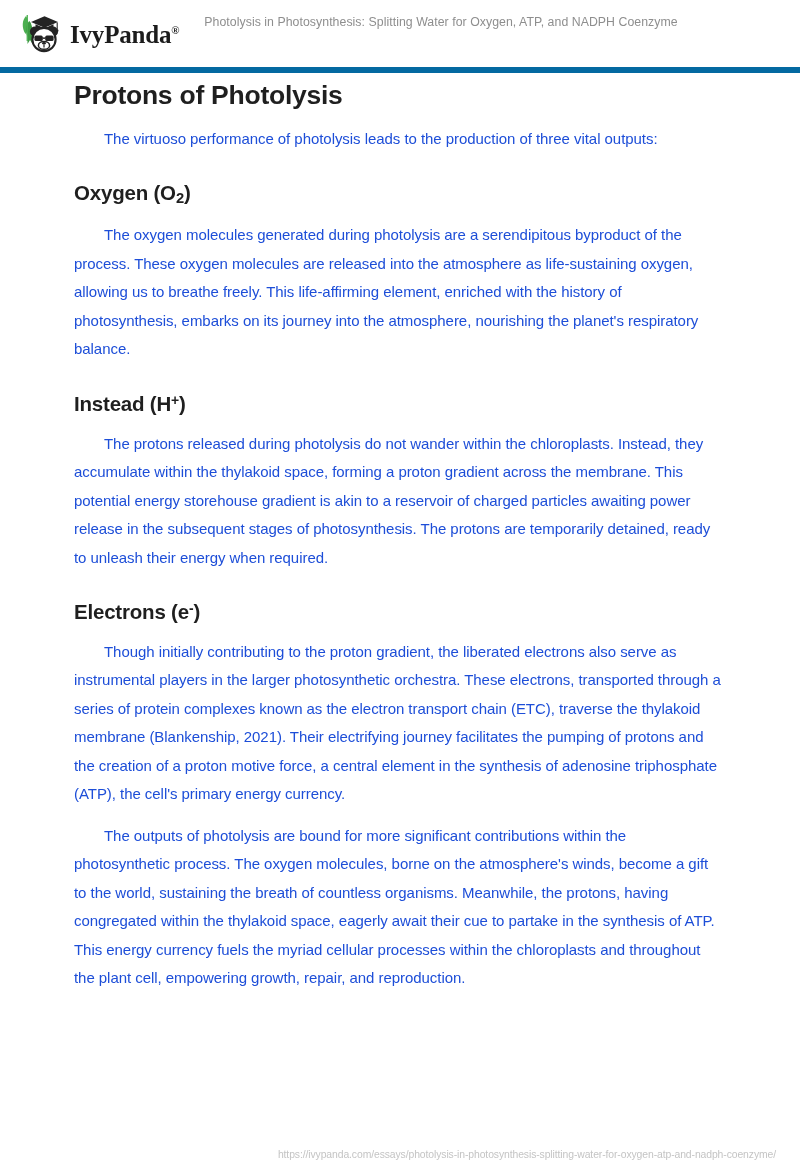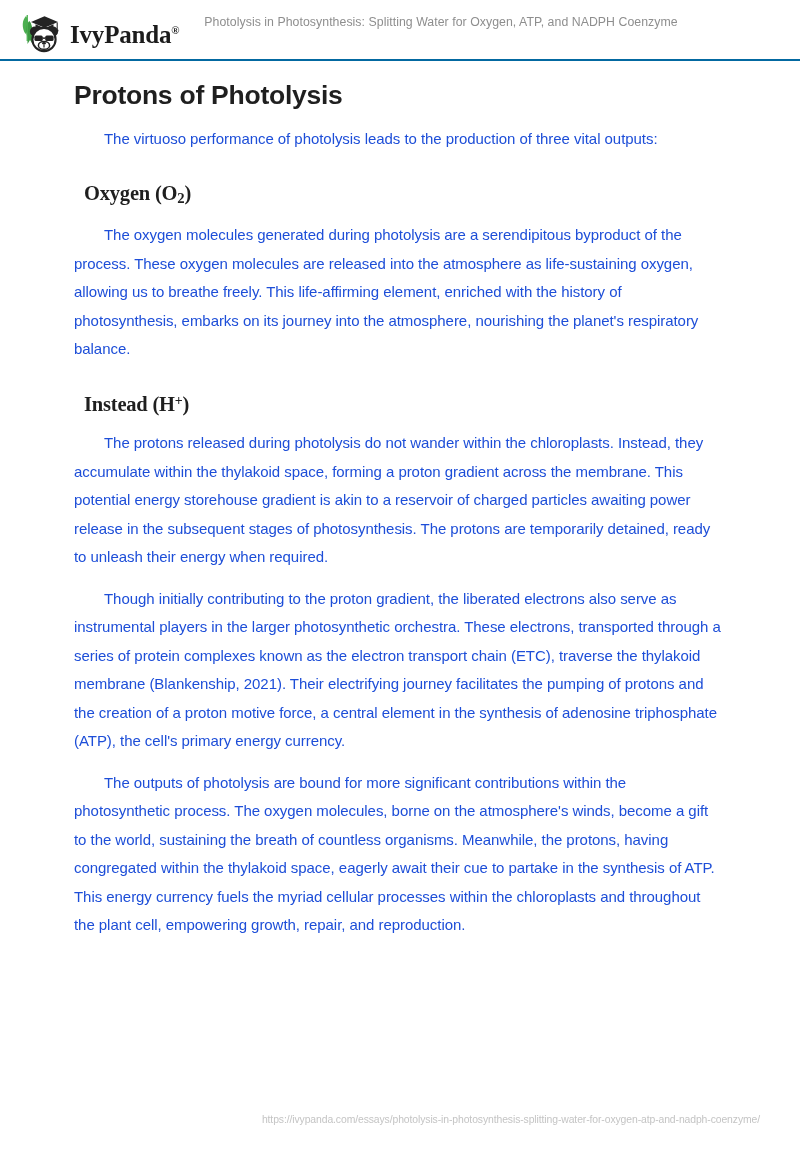--- a/index.html
+++ b/index.html
@@ -17,22 +17,22 @@
     color: #1a1a1a;
     overflow: hidden;
   }
 
   
   .page-header {
     position: absolute;
     top: 0;
     left: 0;
     width: 800px;
-    height: 61px;
-    border-bottom: 2px solid #0369a1;
+    height: 73px;
+    border-bottom: 6px solid #0369a1;
     display: flex;
     align-items: flex-start;
   }
   .brand {
     position: absolute;
     left: 18px;
     top: 12px;
     display: flex;
     align-items: center;
     height: 40px;
@@ -87,24 +87,23 @@
     font-weight: bold;
     color: #1f1f1f;
     margin: 19px 0 0 0;
     letter-spacing: -0.25px;
     line-height: 1.2;
   }
   h2.section-title {
     font-size: 20.5px;
     font-weight: bold;
     color: #1f1f1f;
-    margin: 28px 0 0 10px;
+    margin: 28px 0 0 0;
     letter-spacing: -0.2px;
     line-height: 1.2;
-    font-family: Liberation Serif, serif;
   }
   h2.section-title.major {
     font-size: 21.5px;
     margin-top: 34px;
   }
   p.para {
     font-size: 15px;
     line-height: 28.5px;
     color: #1d4ed8;
     margin: 13px 0 0 0;
@@ -115,23 +114,23 @@
   sup { font-size: 0.68em; vertical-align: 0.45em; }
 
   
   .page-footer {
     position: absolute;
     left: 0;
     bottom: 0;
     width: 800px;
     height: 46px;
     display: flex;
-    align-items: flex-start;
+    align-items: flex-end;
     justify-content: flex-end;
-    padding-right: 40px;
+    padding-right: 24px;
   }
   .footer-url {
     font-size: 10.4px;
     color: #c4c4c4;
     letter-spacing: -0.1px;
     text-decoration: none;
     white-space: nowrap;
   }
 </style>
 </head>
@@ -177,20 +176,21 @@
   <h1 class="doc-title">Protons of Photolysis</h1>
 
   <p class="para">The virtuoso performance of photolysis leads to the production of three vital outputs:</p>
 
   <h2 class="section-title"><span>Oxygen (O</span><sub>2</sub><span>)</span></h2>
   <p class="para">The oxygen molecules generated during photolysis are a serendipitous byproduct of the process. These oxygen molecules are released into the atmosphere as life-sustaining oxygen, allowing us to breathe freely. This life-affirming element, enriched with the history of photosynthesis, embarks on its journey into the atmosphere, nourishing the planet's respiratory balance.</p>
 
   <h2 class="section-title"><span>Instead (H</span><sup>+</sup><span>)</span></h2>
   <p class="para">The protons released during photolysis do not wander within the chloroplasts. Instead, they accumulate within the thylakoid space, forming a proton gradient across the membrane. This potential energy storehouse gradient is akin to a reservoir of charged particles awaiting power release in the subsequent stages of photosynthesis. The protons are temporarily detained, ready to unleash their energy when required.</p>
 
+  <h2 class="section-title"><span>Electrons (e</span><sup>-</sup><span>)</span></h2>
   <p class="para">Though initially contributing to the proton gradient, the liberated electrons also serve as instrumental players in the larger photosynthetic orchestra. These electrons, transported through a series of protein complexes known as the electron transport chain (ETC), traverse the thylakoid membrane (Blankenship, 2021). Their electrifying journey facilitates the pumping of protons and the creation of a proton motive force, a central element in the synthesis of adenosine triphosphate (ATP), the cell's primary energy currency.</p>
 
   <p class="para">The outputs of photolysis are bound for more significant contributions within the photosynthetic process. The oxygen molecules, borne on the atmosphere's winds, become a gift to the world, sustaining the breath of countless organisms. Meanwhile, the protons, having congregated within the thylakoid space, eagerly await their cue to partake in the synthesis of ATP. This energy currency fuels the myriad cellular processes within the chloroplasts and throughout the plant cell, empowering growth, repair, and reproduction.</p>
 
 </div>
 
 <div class="page-footer">
   <a class="footer-url" href="#">https://ivypanda.com/essays/photolysis-in-photosynthesis-splitting-water-for-oxygen-atp-and-nadph-coenzyme/</a>
 </div>
 

